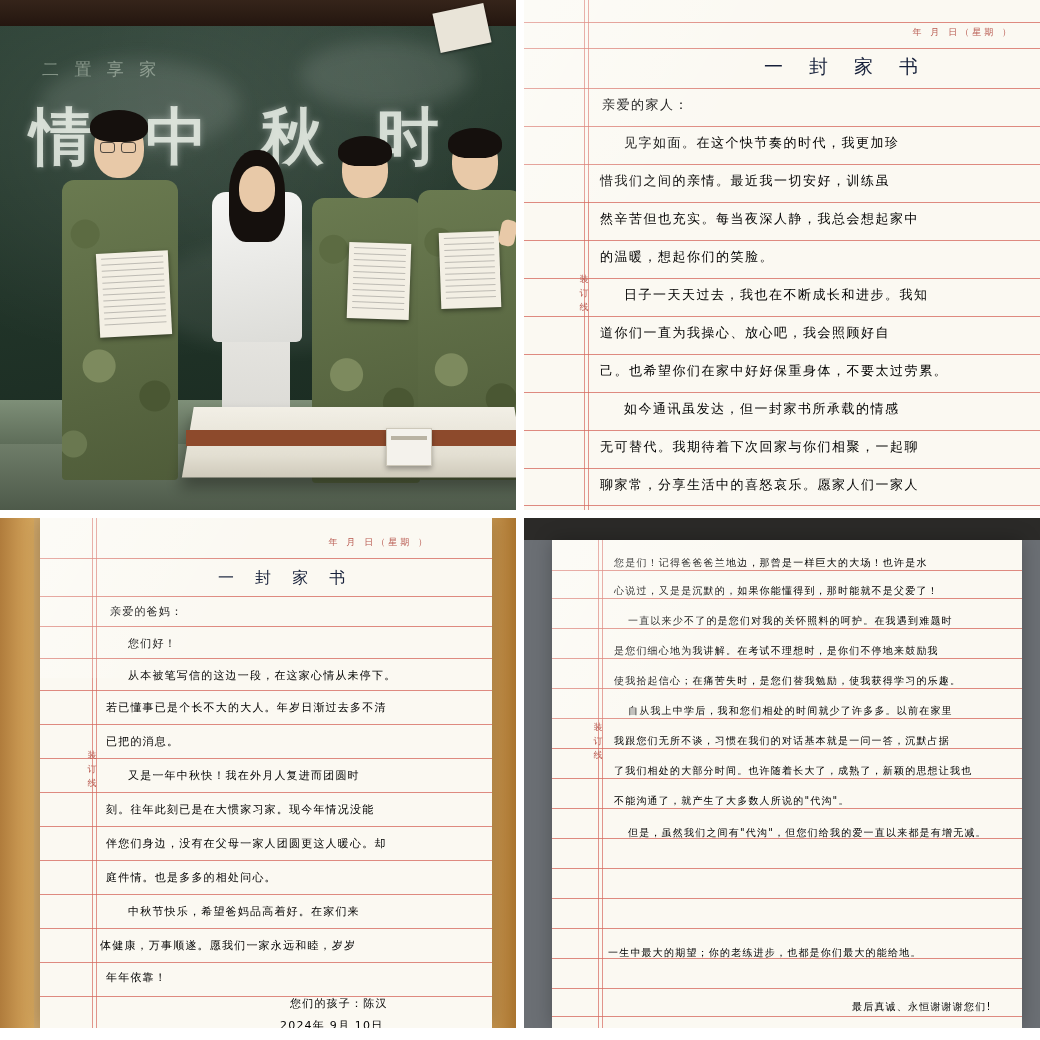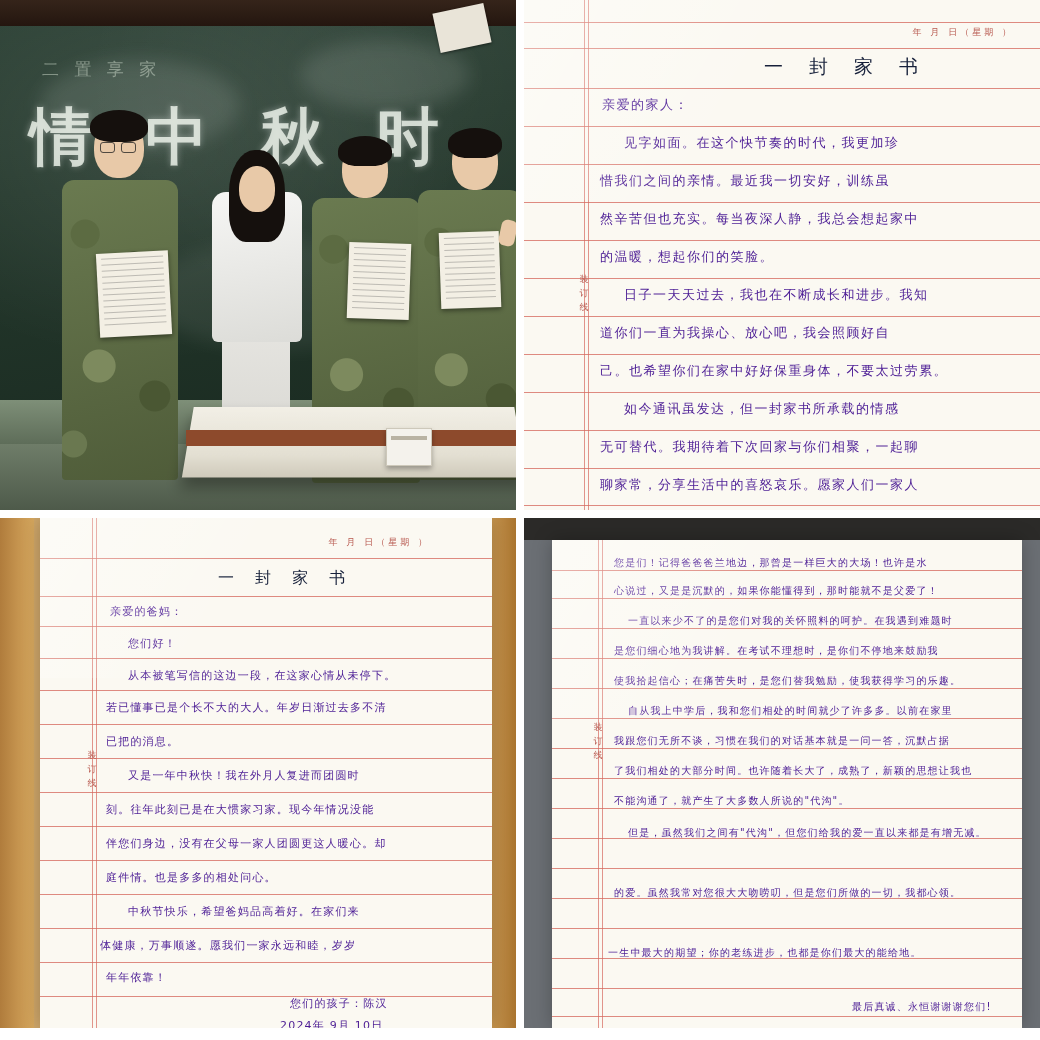--- a/index.html
+++ b/index.html
@@ -218,21 +218,21 @@
     position: absolute;
     font-size: 9px;
     color: #b8594f;
     font-family: "DejaVu Sans", sans-serif;
     line-height: 14px;
     text-align: center;
     width: 12px;
   }
   .hw {
     position: absolute;
-    color: #4c1d95;
+    color: #000000;
     font-family: "DejaVu Sans", sans-serif;
     white-space: nowrap;
     transform-origin: left center;
   }
   .hw.title {
     font-size: 19px;
     letter-spacing: 10px;
     color: #16203a;
   }
   .hw.body {
@@ -469,20 +469,19 @@
       <div class="hw small" style="left:62px;top:16px;font-size:10px;">您是们！记得爸爸爸兰地边，那曾是一样巨大的大场！也许是水</div>
       <div class="hw small" style="left:62px;top:44px;font-size:10px;">心说过，又是是沉默的，如果你能懂得到，那时能就不是父爱了！</div>
       <div class="hw small" style="left:76px;top:74px;font-size:10px;">一直以来少不了的是您们对我的关怀照料的呵护。在我遇到难题时</div>
       <div class="hw small" style="left:62px;top:104px;font-size:10px;">是您们细心地为我讲解。在考试不理想时，是你们不停地来鼓励我</div>
       <div class="hw small" style="left:62px;top:134px;font-size:10px;">使我拾起信心；在痛苦失时，是您们替我勉励，使我获得学习的乐趣。</div>
       <div class="hw small" style="left:76px;top:164px;font-size:10px;">自从我上中学后，我和您们相处的时间就少了许多多。以前在家里</div>
       <div class="hw small" style="left:62px;top:194px;font-size:10px;">我跟您们无所不谈，习惯在我们的对话基本就是一问一答，沉默占据</div>
       <div class="hw small" style="left:62px;top:224px;font-size:10px;">了我们相处的大部分时间。也许随着长大了，成熟了，新颖的思想让我也</div>
       <div class="hw small" style="left:62px;top:254px;font-size:10px;">不能沟通了，就产生了大多数人所说的"代沟"。</div>
       <div class="hw small" style="left:76px;top:286px;font-size:10px;">但是，虽然我们之间有"代沟"，但您们给我的爱一直以来都是有增无减。</div>
-      <div class="hw small" style="left:62px;top:346px;font-size:10px;">的爱。虽然我常对您很大大吻唠叨，但是您们所做的一切，我都心领。</div>
       <div class="hw small" style="left:56px;top:406px;font-size:10px;">一生中最大的期望；你的老练进步，也都是你们最大的能给地。</div>
       <div class="hw small" style="left:300px;top:460px;font-size:10px;">最后真诚、永恒谢谢谢您们!</div>
     </div>
     <div class="glare" style="left:28px;top:22px;width:470px;height:180px;"></div>
   </div>
 
 </div>
 
 </body></html>

